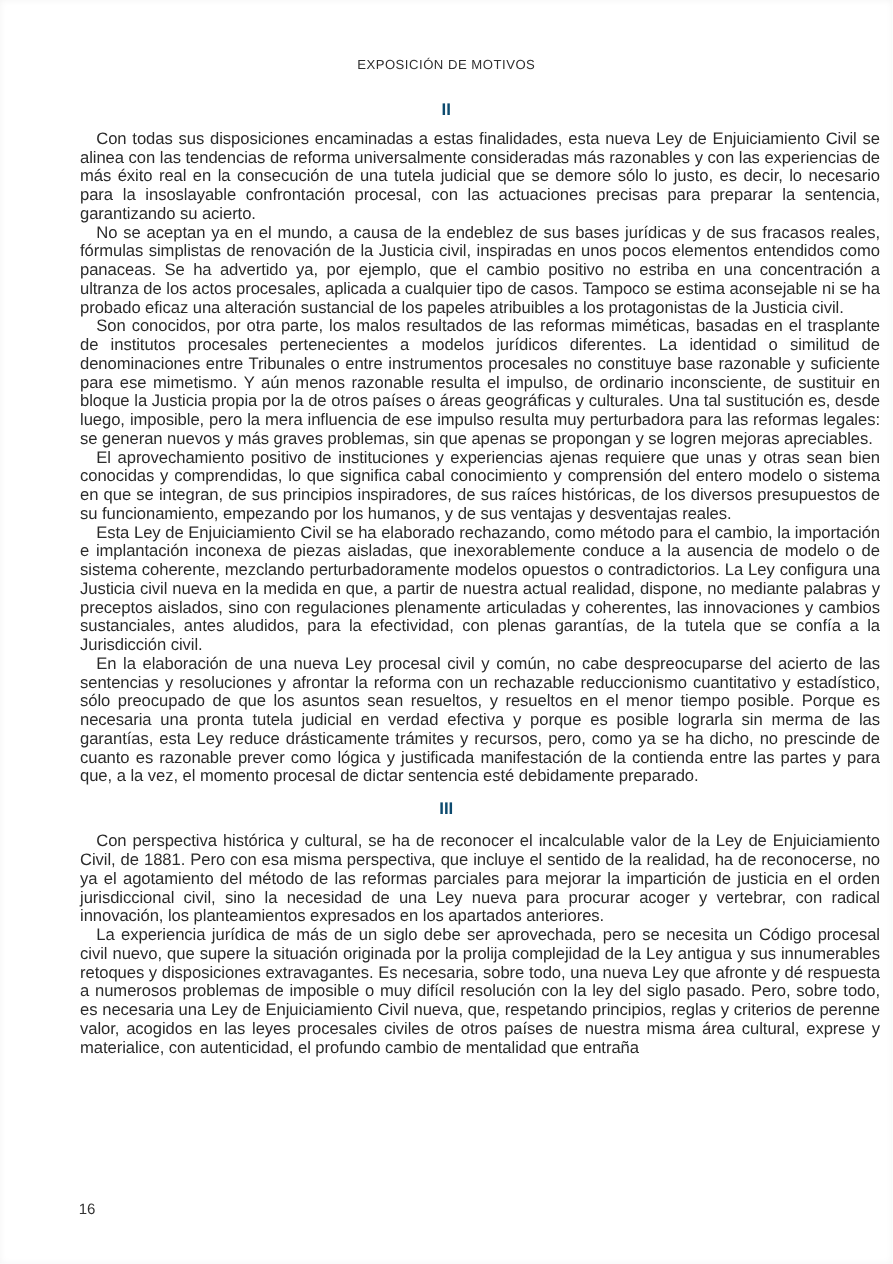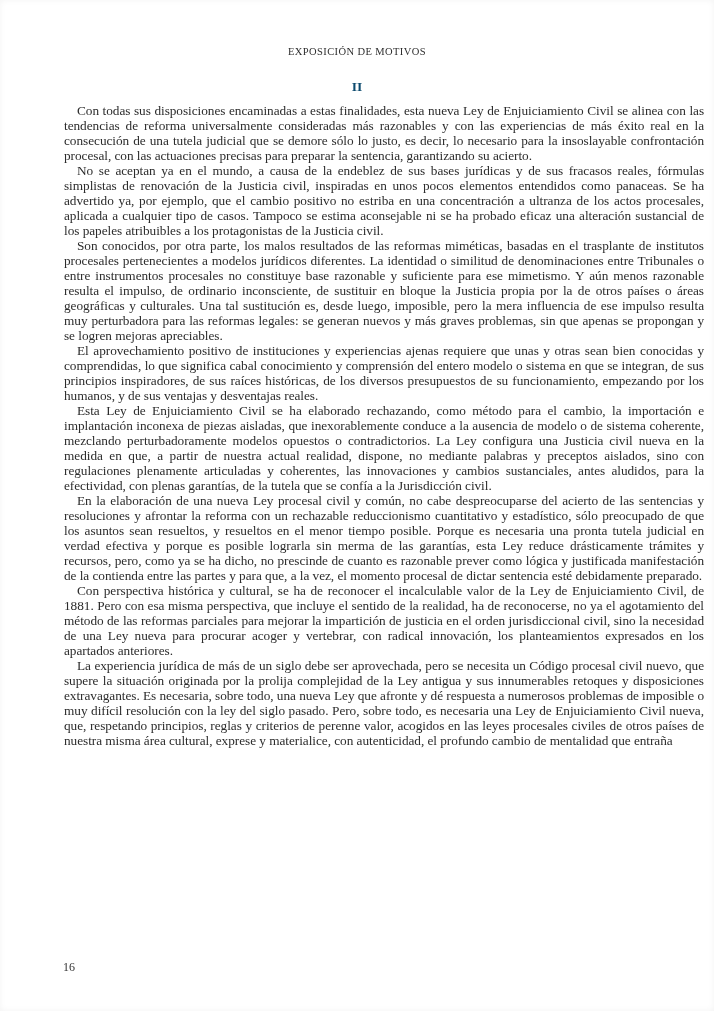--- a/index.html
+++ b/index.html
@@ -6,21 +6,21 @@
     margin: 0;
     padding: 0;
     background: #ffffff;
   }
   .page {
     position: relative;
     width: 714px;
     height: 1011px;
     background: #ffffff;
     overflow: hidden;
-    font-family: Liberation Serif, serif;
+    font-family: Liberation Sans, sans-serif;
     color: #2c2c2c;
     box-shadow: inset 0 0 6px rgba(0,0,0,0.05);
   }
   .doc-header {
     padding-top: 46px;
     text-align: center;
     font-size: 10.5px;
     font-weight: 400;
     letter-spacing: 0.4px;
     color: #2e2e2e;
@@ -66,20 +66,21 @@
 
   <div class="body-text">
     <p>Con todas sus disposiciones encaminadas a estas finalidades, esta nueva Ley de Enjuiciamiento Civil se alinea con las tendencias de reforma universalmente consideradas más razonables y con las experiencias de más éxito real en la consecución de una tutela judicial que se demore sólo lo justo, es decir, lo necesario para la insoslayable confrontación procesal, con las actuaciones precisas para preparar la sentencia, garantizando su acierto.</p>
     <p>No se aceptan ya en el mundo, a causa de la endeblez de sus bases jurídicas y de sus fracasos reales, fórmulas simplistas de renovación de la Justicia civil, inspiradas en unos pocos elementos entendidos como panaceas. Se ha advertido ya, por ejemplo, que el cambio positivo no estriba en una concentración a ultranza de los actos procesales, aplicada a cualquier tipo de casos. Tampoco se estima aconsejable ni se ha probado eficaz una alteración sustancial de los papeles atribuibles a los protagonistas de la Justicia civil.</p>
     <p>Son conocidos, por otra parte, los malos resultados de las reformas miméticas, basadas en el trasplante de institutos procesales pertenecientes a modelos jurídicos diferentes. La identidad o similitud de denominaciones entre Tribunales o entre instrumentos procesales no constituye base razonable y suficiente para ese mimetismo. Y aún menos razonable resulta el impulso, de ordinario inconsciente, de sustituir en bloque la Justicia propia por la de otros países o áreas geográficas y culturales. Una tal sustitución es, desde luego, imposible, pero la mera influencia de ese impulso resulta muy perturbadora para las reformas legales: se generan nuevos y más graves problemas, sin que apenas se propongan y se logren mejoras apreciables.</p>
     <p>El aprovechamiento positivo de instituciones y experiencias ajenas requiere que unas y otras sean bien conocidas y comprendidas, lo que significa cabal conocimiento y comprensión del entero modelo o sistema en que se integran, de sus principios inspiradores, de sus raíces históricas, de los diversos presupuestos de su funcionamiento, empezando por los humanos, y de sus ventajas y desventajas reales.</p>
     <p>Esta Ley de Enjuiciamiento Civil se ha elaborado rechazando, como método para el cambio, la importación e implantación inconexa de piezas aisladas, que inexorablemente conduce a la ausencia de modelo o de sistema coherente, mezclando perturbadoramente modelos opuestos o contradictorios. La Ley configura una Justicia civil nueva en la medida en que, a partir de nuestra actual realidad, dispone, no mediante palabras y preceptos aislados, sino con regulaciones plenamente articuladas y coherentes, las innovaciones y cambios sustanciales, antes aludidos, para la efectividad, con plenas garantías, de la tutela que se confía a la Jurisdicción civil.</p>
     <p>En la elaboración de una nueva Ley procesal civil y común, no cabe despreocuparse del acierto de las sentencias y resoluciones y afrontar la reforma con un rechazable reduccionismo cuantitativo y estadístico, sólo preocupado de que los asuntos sean resueltos, y resueltos en el menor tiempo posible. Porque es necesaria una pronta tutela judicial en verdad efectiva y porque es posible lograrla sin merma de las garantías, esta Ley reduce drásticamente trámites y recursos, pero, como ya se ha dicho, no prescinde de cuanto es razonable prever como lógica y justificada manifestación de la contienda entre las partes y para que, a la vez, el momento procesal de dictar sentencia esté debidamente preparado.</p>
   </div>
 
+  <div class="section-marker marker-iii">III</div>
 
   <div class="body-text">
     <p>Con perspectiva histórica y cultural, se ha de reconocer el incalculable valor de la Ley de Enjuiciamiento Civil, de 1881. Pero con esa misma perspectiva, que incluye el sentido de la realidad, ha de reconocerse, no ya el agotamiento del método de las reformas parciales para mejorar la impartición de justicia en el orden jurisdiccional civil, sino la necesidad de una Ley nueva para procurar acoger y vertebrar, con radical innovación, los planteamientos expresados en los apartados anteriores.</p>
     <p>La experiencia jurídica de más de un siglo debe ser aprovechada, pero se necesita un Código procesal civil nuevo, que supere la situación originada por la prolija complejidad de la Ley antigua y sus innumerables retoques y disposiciones extravagantes. Es necesaria, sobre todo, una nueva Ley que afronte y dé respuesta a numerosos problemas de imposible o muy difícil resolución con la ley del siglo pasado. Pero, sobre todo, es necesaria una Ley de Enjuiciamiento Civil nueva, que, respetando principios, reglas y criterios de perenne valor, acogidos en las leyes procesales civiles de otros países de nuestra misma área cultural, exprese y materialice, con autenticidad, el profundo cambio de mentalidad que entraña</p>
   </div>
 
   <div class="page-number">16</div>
 
 </div>
 

